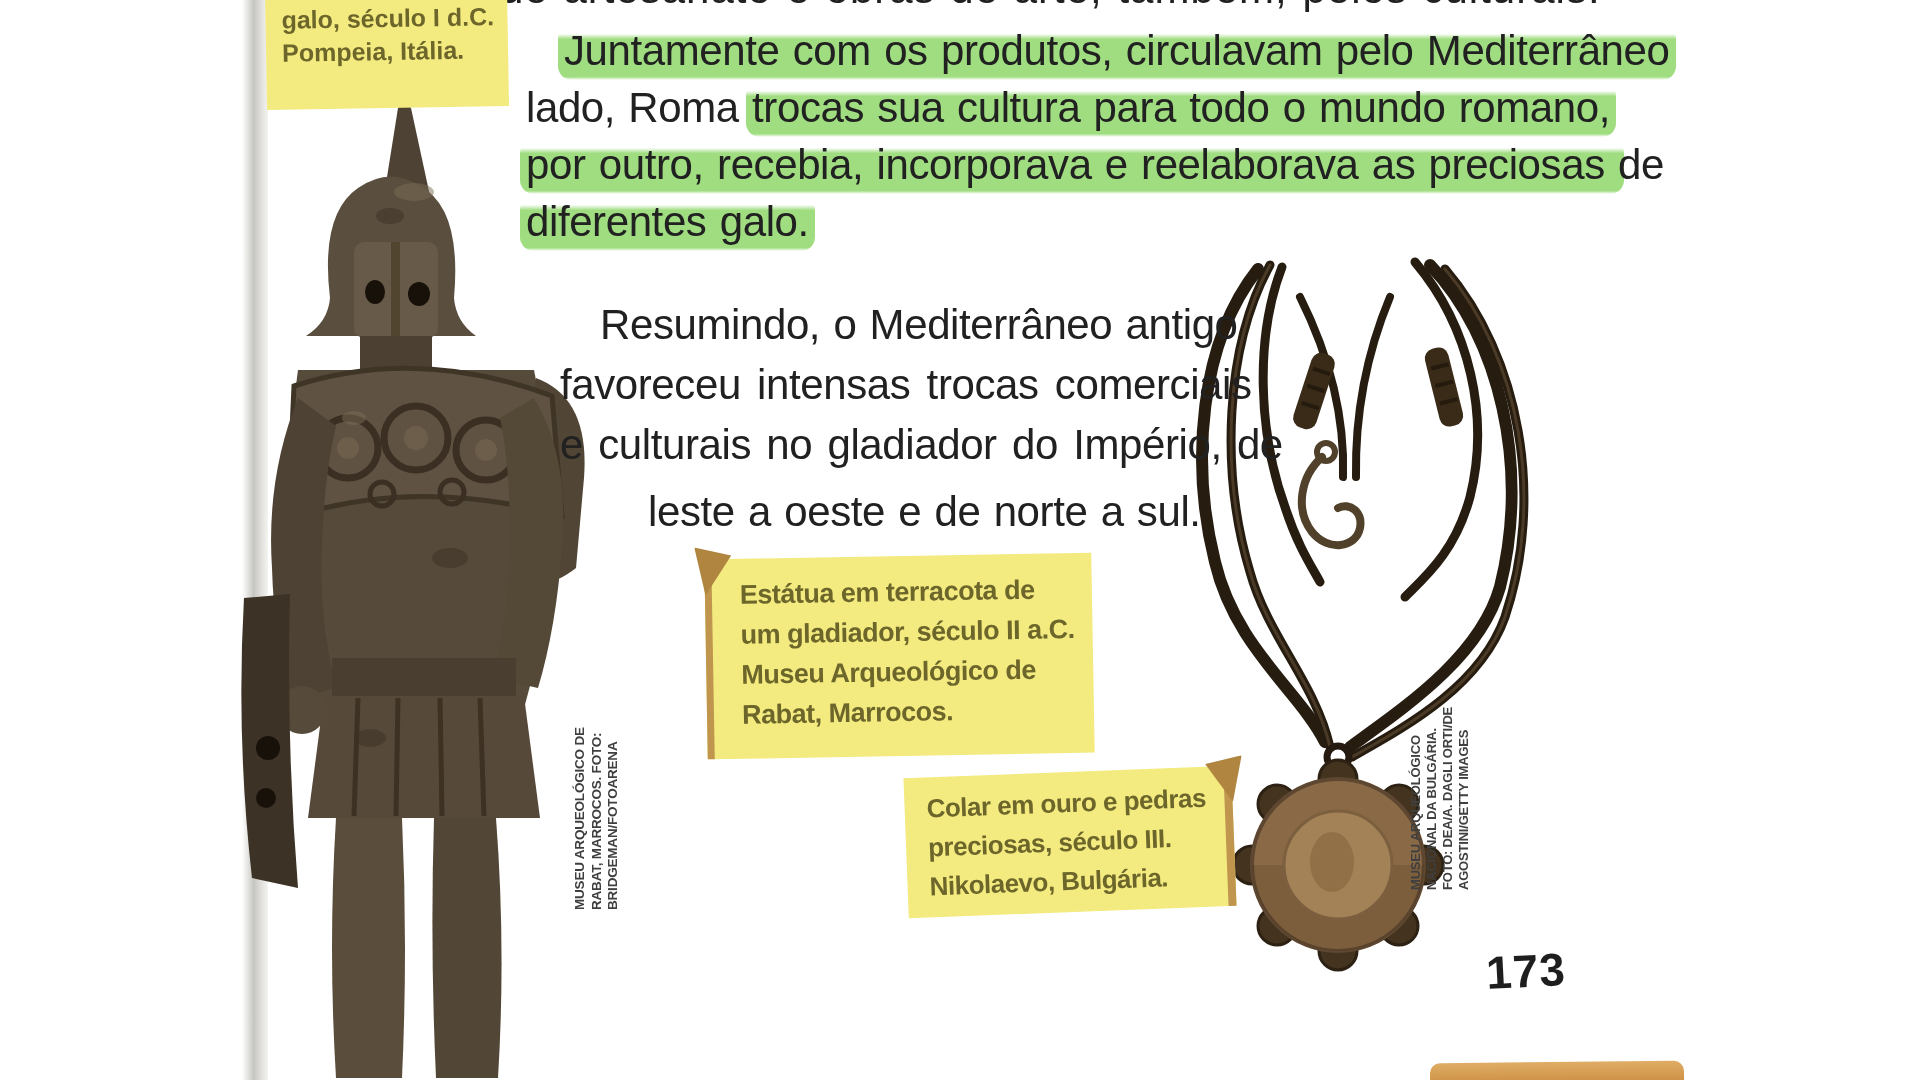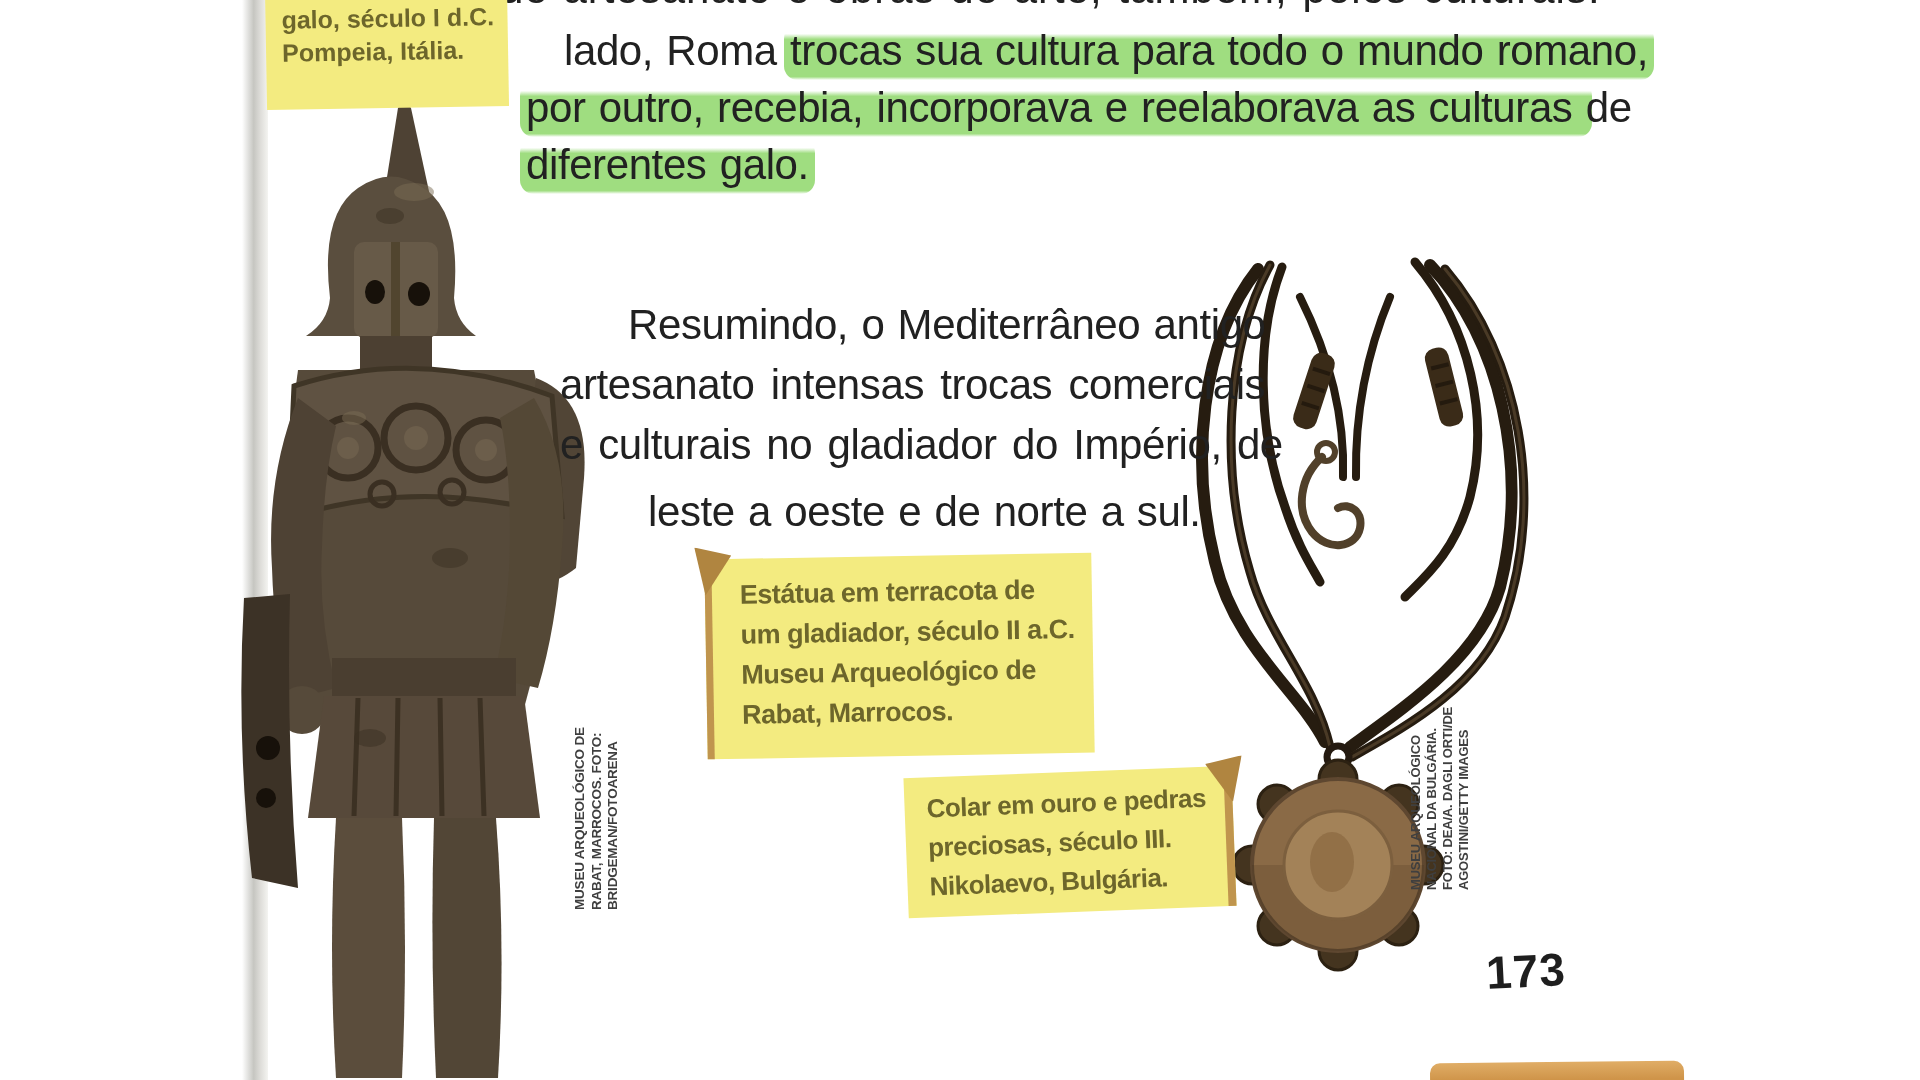--- a/index.html
+++ b/index.html
@@ -11,21 +11,21 @@
     background:linear-gradient(90deg,#ffffff 0%,#c6c6c1 45%,#dddcd8 70%,#f4f4f1 100%);}
 
   
   .bodytext{position:absolute;color:var(--body-text,#212121);font-size:42px;line-height:57px;
     letter-spacing:-0.4px;word-spacing:2px;white-space:nowrap;}
   .top-clip{left:500px;top:-40px;letter-spacing:1px;}
   .para1{left:526px;top:22px;}
   .para1 .bl{height:57px;white-space:nowrap;}
   .para1 .bl:first-child{text-indent:38px;}
   .para2 .bl{position:absolute;white-space:nowrap;}
-  .para2 .bl:nth-child(1){left:628px;top:296px;}
+  .para2 .bl:nth-child(1){left:600px;top:296px;}
   .para2 .bl:nth-child(2){left:560px;top:356px;word-spacing:5px;}
   .para2 .bl:nth-child(3){left:560px;top:416px;word-spacing:4px;}
   .para2 .bl:nth-child(4){left:648px;top:483px;}
 
   .hl{background:linear-gradient(180deg,rgba(0,0,0,0) 0 16%,var(--highlighter,#9fdd80) 26% 94%,rgba(0,0,0,0) 100%);
       border-radius:14px;padding:2px 6px 6px 6px;margin:-2px -6px -6px -6px;}
 
   
   .cap{position:absolute;background:var(--caption-bg,#f3eb80);color:var(--caption-text,#6d662b);
        font-weight:bold;}
@@ -158,28 +158,29 @@
       <circle cx="158" cy="527" r="19" fill="#44341f" stroke="#2c2112" stroke-width="3"></circle>
       <circle cx="219" cy="552" r="19" fill="#44341f" stroke="#2c2112" stroke-width="3"></circle>
     </g>
     <circle cx="158" cy="613" r="86" fill="#8a6a46" stroke="#5e4730" stroke-width="4"></circle>
     <path d="M72,613 A86,86 0 0 0 244,613 Z" fill="#3c2c18" opacity="0.18"></path>
     <circle cx="158" cy="613" r="54" fill="#a38258" stroke="#7c5f3e" stroke-width="3"></circle>
     <ellipse cx="152" cy="610" rx="22" ry="30" fill="#8d6c44" opacity="0.8"></ellipse>
   </svg>
 
   <div class="bodytext para1">
+      <div class="bl"><span class="hl">Juntamente com os produtos, circulavam pelo Mediterrâneo</span></div>
       <div class="bl"><span>lado, Roma </span><span class="hl">trocas sua cultura para todo o mundo romano,</span></div>
-      <div class="bl"><span class="hl">por outro, recebia, incorporava e reelaborava as culturas </span><span>de</span></div>
+      <div class="bl"><span class="hl">por outro, recebia, incorporava e reelaborava as preciosas </span><span>de</span></div>
       <div class="bl"><span class="hl">diferentes galo.</span></div>
     </div>
 
   <div class="para2 bodytext" style="left:0;top:0;width:1920px;height:1080px">
       <div class="bl">Resumindo, o Mediterrâneo antigo</div>
-      <div class="bl">artesanato intensas trocas comerciais</div>
+      <div class="bl">favoreceu intensas trocas comerciais</div>
       <div class="bl">e culturais no gladiador do Império, de</div>
       <div class="bl">leste a oeste e de norte a sul.</div>
     </div>
 
   <div class="cap cap-rooster">
       <div class="cl">galo, século I d.C.</div>
       <div class="cl">Pompeia, Itália.</div>
     </div>
 
   <div class="cap cap-statue">

